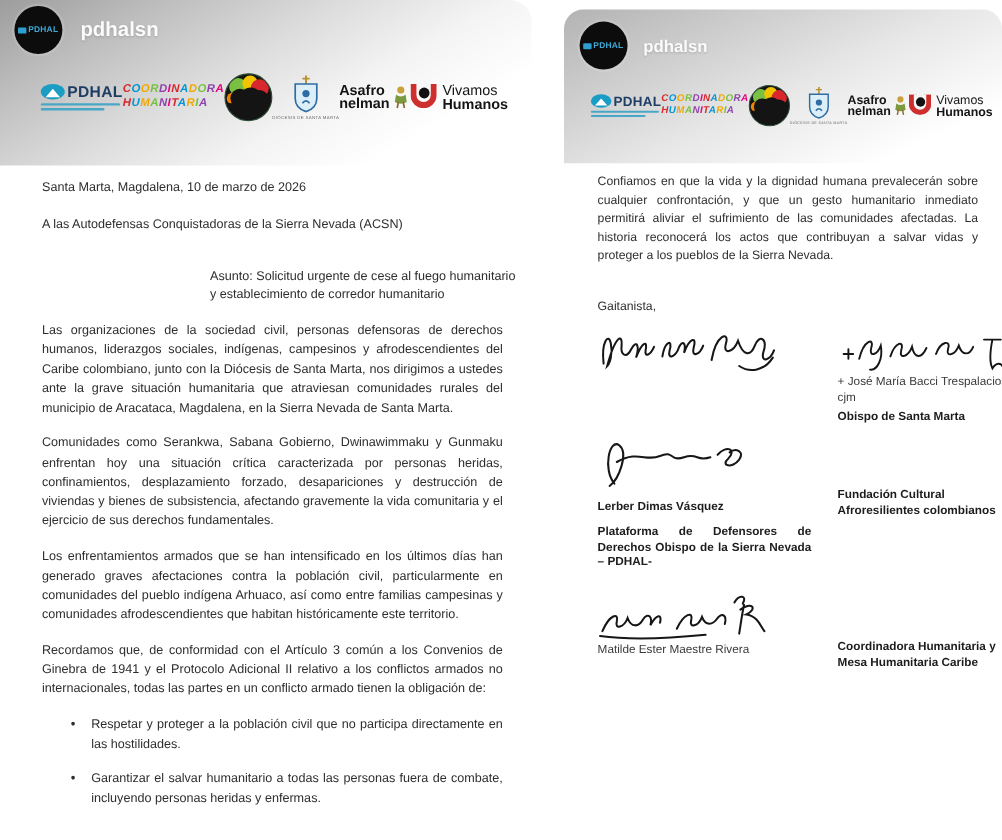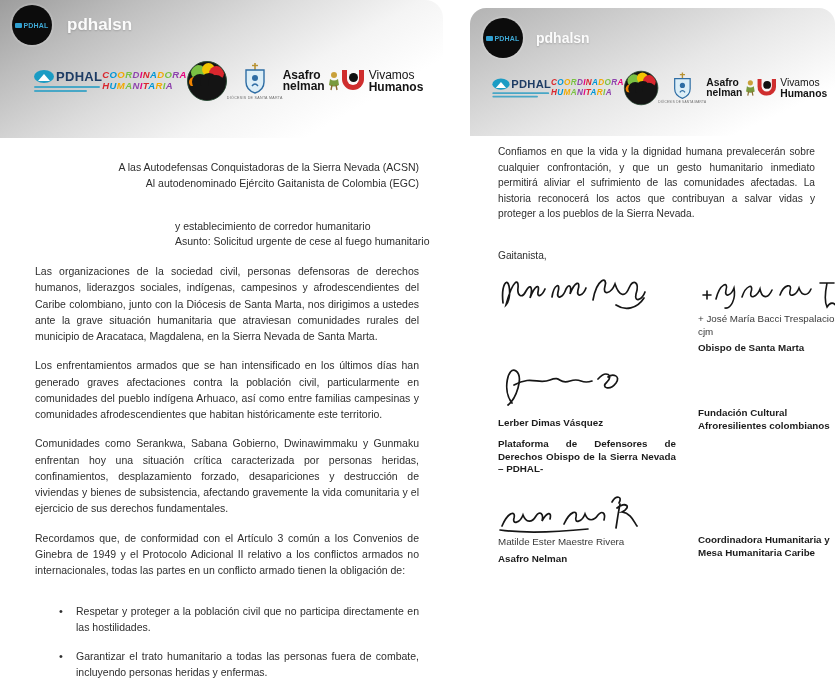--- a/index.html
+++ b/index.html
@@ -72,25 +72,25 @@
   .viv-u { position:absolute; left:1px; top:2px; width:22px; height:20px; border:5px solid #cf2e2e;
            border-top:none; border-radius:0 0 14px 14px; }
   .viv-txt { font-size:12px; color:#141414; line-height:1.0; text-align:left; }
   .viv-txt .t1 { font-weight:400; }
   .viv-txt .t2 { font-weight:700; }
 
   
   .doc-l { padding:6px 24px 0 35px; font-size:10.5px; line-height:1.55; color:#2e2e2e; }
   .date-line { margin-top:4px; white-space:nowrap; }
   .recipients { margin-top:15px; }
-  .recipients div { white-space:nowrap;text-align:right; }
+  .recipients div { white-space:nowrap; }
   .subject { margin-top:27px; margin-left:140px; line-height:1.5; }
   .subject div { white-space:nowrap; }
   .doc-l p { margin-top:13px; text-align:justify; }
-  ul.obligations { list-style:none; margin-top:24px; margin-left:20px; }
+  ul.obligations { list-style:none; margin-top:13px; margin-left:20px; }
   ul.obligations li { position:relative; padding-left:21px; margin-bottom:13px; text-align:justify; }
   ul.obligations li:before { content:"•"; position:absolute; left:4px; top:0; font-size:11px; }
 
   
   .doc-r { padding:4px 20px 0 28px; font-size:10.2px; line-height:1.52; color:#2e2e2e; }
   .doc-r .closing { margin-top:26px; }
   .doc-r p.final { text-align:justify; margin-top:4px; }
 
   .sig-grid { display:grid; grid-template-columns:192px 1fr; column-gap:8px; padding:6px 14px 0 28px;
               font-size:9.8px; line-height:1.3; }
@@ -173,35 +173,35 @@
         </span>
         <span class="viv-txt">
           <div class="t1">Vivamos</div>
           <div class="t2">Humanos</div>
         </span>
       </div>
     </div>
   </div>
 
   <div class="doc-l">
+    <div class="date-line">Santa Marta, Magdalena, 10 de marzo de 2026</div>
     <div class="recipients">
       <div>A las Autodefensas Conquistadoras de la Sierra Nevada (ACSN)</div>
-      <div>Al autodenominado Ejército Gaitanista de Colombia (EGC)</div>
     </div>
     <div class="subject">
+      <div>Asunto: Solicitud urgente de cese al fuego humanitario</div>
       <div>y establecimiento de corredor humanitario</div>
-      <div>Asunto: Solicitud urgente de cese al fuego humanitario</div>
     </div>
     <p>Las organizaciones de la sociedad civil, personas defensoras de derechos humanos, liderazgos sociales, indígenas, campesinos y afrodescendientes del Caribe colombiano, junto con la Diócesis de Santa Marta, nos dirigimos a ustedes ante la grave situación humanitaria que atraviesan comunidades rurales del municipio de Aracataca, Magdalena, en la Sierra Nevada de Santa Marta.</p>
+    <p>Comunidades como Serankwa, Sabana Gobierno, Dwinawimmaku y Gunmaku enfrentan hoy una situación crítica caracterizada por personas heridas, confinamientos, desplazamiento forzado, desapariciones y destrucción de viviendas y bienes de subsistencia, afectando gravemente la vida comunitaria y el ejercicio de sus derechos fundamentales.</p>
     <p>Los enfrentamientos armados que se han intensificado en los últimos días han generado graves afectaciones contra la población civil, particularmente en comunidades del pueblo indígena Arhuaco, así como entre familias campesinas y comunidades afrodescendientes que habitan históricamente este territorio.</p>
-    <p>Comunidades como Serankwa, Sabana Gobierno, Dwinawimmaku y Gunmaku enfrentan hoy una situación crítica caracterizada por personas heridas, confinamientos, desplazamiento forzado, desapariciones y destrucción de viviendas y bienes de subsistencia, afectando gravemente la vida comunitaria y el ejercicio de sus derechos fundamentales.</p>
-    <p>Recordamos que, de conformidad con el Artículo 3 común a los Convenios de Ginebra de 1949 y el Protocolo Adicional II relativo a los conflictos armados no internacionales, todas las partes en un conflicto armado tienen la obligación de:</p>
+    <p>Recordamos que, de conformidad con el Artículo 3 común a los Convenios de Ginebra de 1941 y el Protocolo Adicional II relativo a los conflictos armados no internacionales, todas las partes en un conflicto armado tienen la obligación de:</p>
     <ul class="obligations">
       <li><span>Respetar y proteger a la población civil que no participa directamente en las hostilidades.</span></li>
-      <li><span>Garantizar el trato humanitario a todas las personas fuera de combate, incluyendo personas heridas y enfermas.</span></li>
+      <li><span>Garantizar el salvar humanitario a todas las personas fuera de combate, incluyendo personas heridas y enfermas.</span></li>
 
     </ul>
   </div>
 </div>
 
 <div class="panel panel-right">
   <div class="panel-top-r">
     <div class="post-header">
       <div class="avatar avatar-r">
         <span class="avatar-logo">
@@ -320,19 +320,18 @@
       <svg class="sig-svg" width="150" height="42" viewBox="0 0 150 42">
         <g fill="none" stroke="#161616" stroke-width="1.7" stroke-linecap="round">
           <path d="M4 34 C10 20 18 18 16 26 C14 33 22 31 25 23 C28 31 34 31 38 24 C42 18 46 22 44 29 C49 20 54 19 52 27"></path>
           <path d="M66 32 C72 19 80 17 78 25 C76 32 84 30 87 22 C90 30 96 29 100 23 C104 18 108 21 106 28"></path>
           <path d="M122 12 C120 22 119 30 118 36 M119 16 C128 9 134 15 124 20 C133 21 136 30 139 34"></path>
           <path d="M114 10 C118 3 125 4 121 11"></path>
           <path d="M2 38 C30 42 60 40 90 37"></path>
         </g>
       </svg>
       <div class="sig-name mt2">Matilde Ester Maestre Rivera</div>
-      <div class="sig-bold mt4">Asafro Nelman</div>
     </div>
     <div class="sig-cell cell-coord">
       <div class="sig-bold" style="width:150px">Coordinadora Humanitaria y Mesa Humanitaria  Caribe</div>
     </div>
   </div>
 </div>
 
 </body></html>

